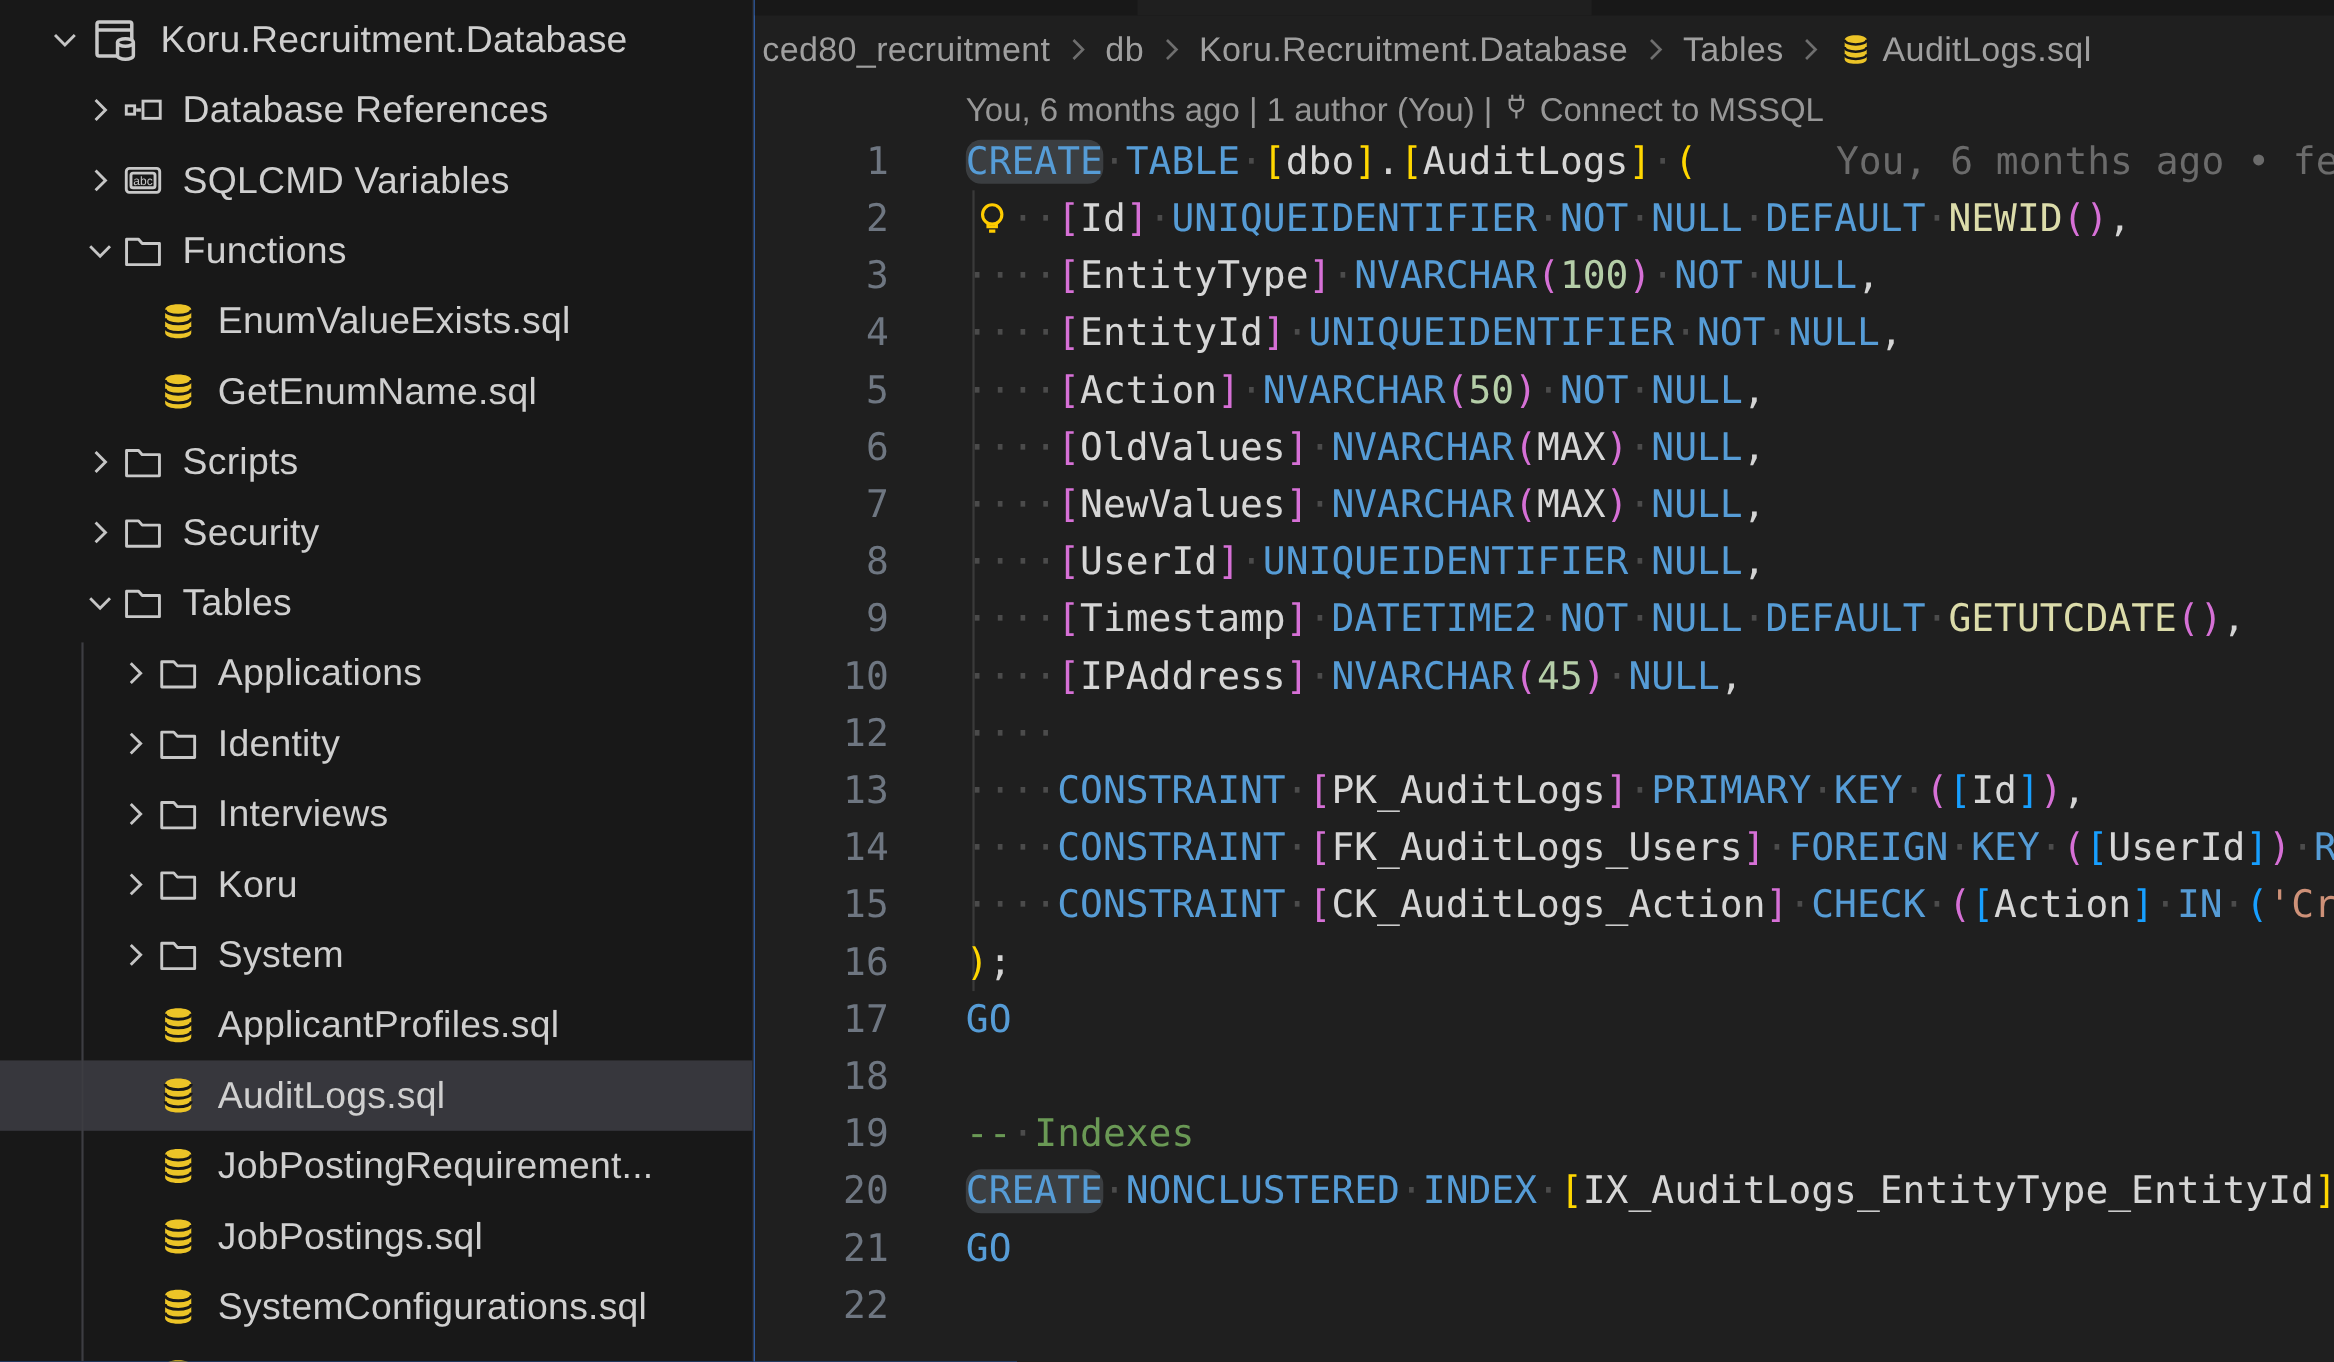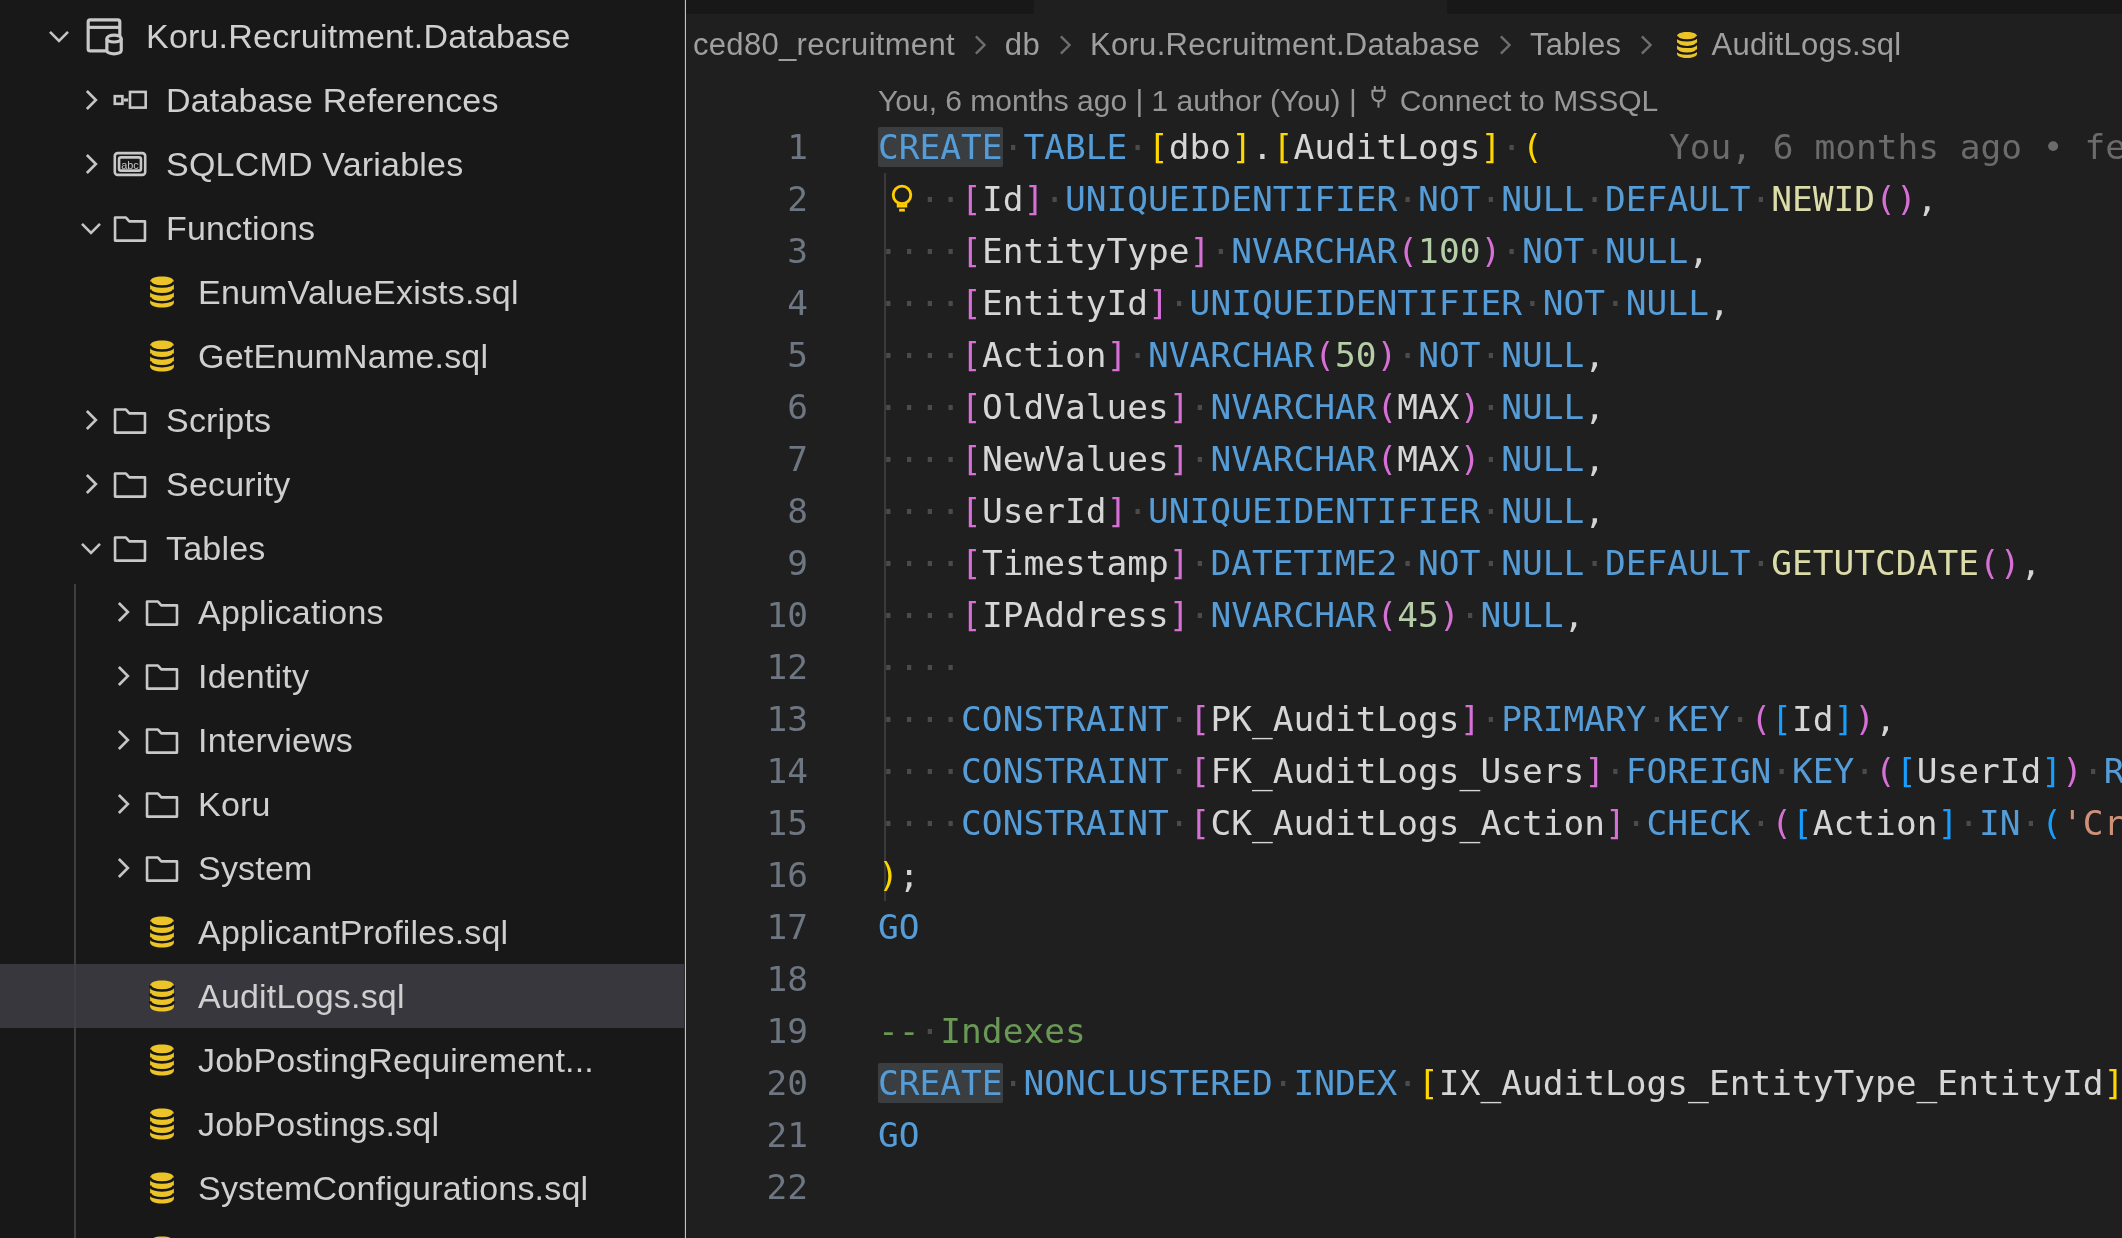--- a/index.html
+++ b/index.html
@@ -1,19 +1,19 @@
 <!DOCTYPE html>
 <html><head>
 <meta charset="utf-8">
 <style>
   * { margin:0; padding:0; box-sizing:border-box; }
   html,body { background:#111; }
   #root {
     position:relative; width:2122px; height:1238px; overflow:hidden;
-    background:#c4b5fd; font-family:"Liberation Sans", sans-serif;
+    background:#3b82f6; font-family:"Liberation Sans", sans-serif;
     -webkit-font-smoothing:antialiased;
   }
   
   #sidebar {
     position:absolute; left:0; top:0; width:685px; height:1238px;
     background:#181818; border-right:1px solid #2b2b2b; overflow:hidden;
   }
   #tree { position:absolute; left:0; top:4px; width:100%; }
   .trow { position:relative; display:flex; align-items:center; height:64px; width:685px; cursor:pointer; }
   .trow.sel { background:#37373d; }
@@ -50,21 +50,21 @@
     font:34.5px/52px "DejaVu Sans Mono", monospace;
   }
   .cl pre {
     margin-left:70px; font:34.5px/52px "DejaVu Sans Mono", monospace;
     white-space:pre; color:#d4d4d4;
   }
   .kw{color:#569cd6} .id{color:#d6d6d6} .pt{color:#d4d4d4}
   .b1{color:#ffd700} .b2{color:#d670d6} .b3{color:#179fff}
   .num{color:#b5cea8} .fn{color:#dcdcaa} .cm{color:#6a9955} .str{color:#ce9178}
   .ws{color:#4b4b4b} .sp{color:transparent}
-  .hl{background:rgba(118,129,138,.33); border-radius:2px;}
+  .hl{background:rgba(118,129,138,.33); border-radius:14px;}
   .ghost {
     position:absolute; left:983px; top:0; color:#6b6b6b;
     font:34.5px/52px "DejaVu Sans Mono", monospace; white-space:pre;
   }
   #indent-guide { position:absolute; left:198px; top:173px; width:2px; height:728px; background:#3a3a3a; }
   #bulb { position:absolute; left:197px; top:180px; cursor:pointer; }
   svg { display:block; }
 </style>
 </head>
 <body>

